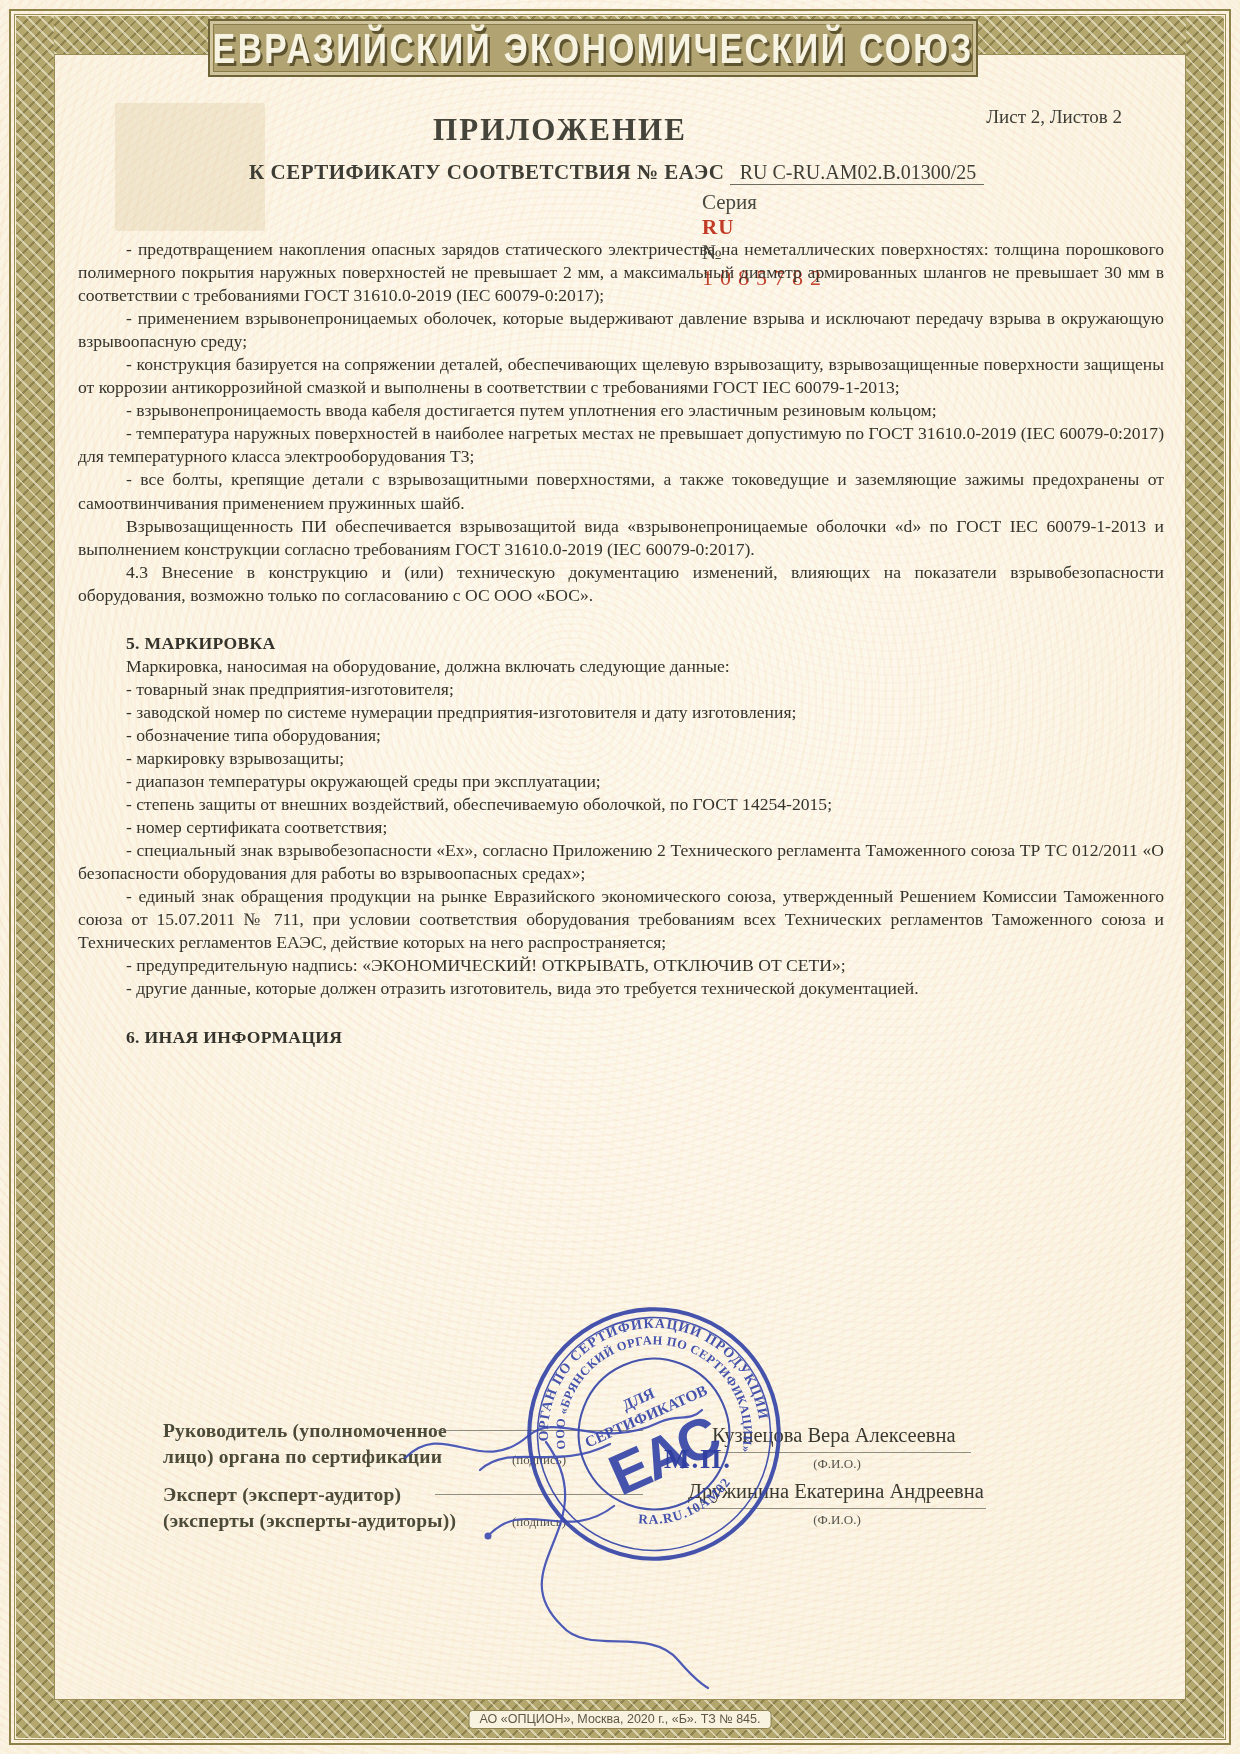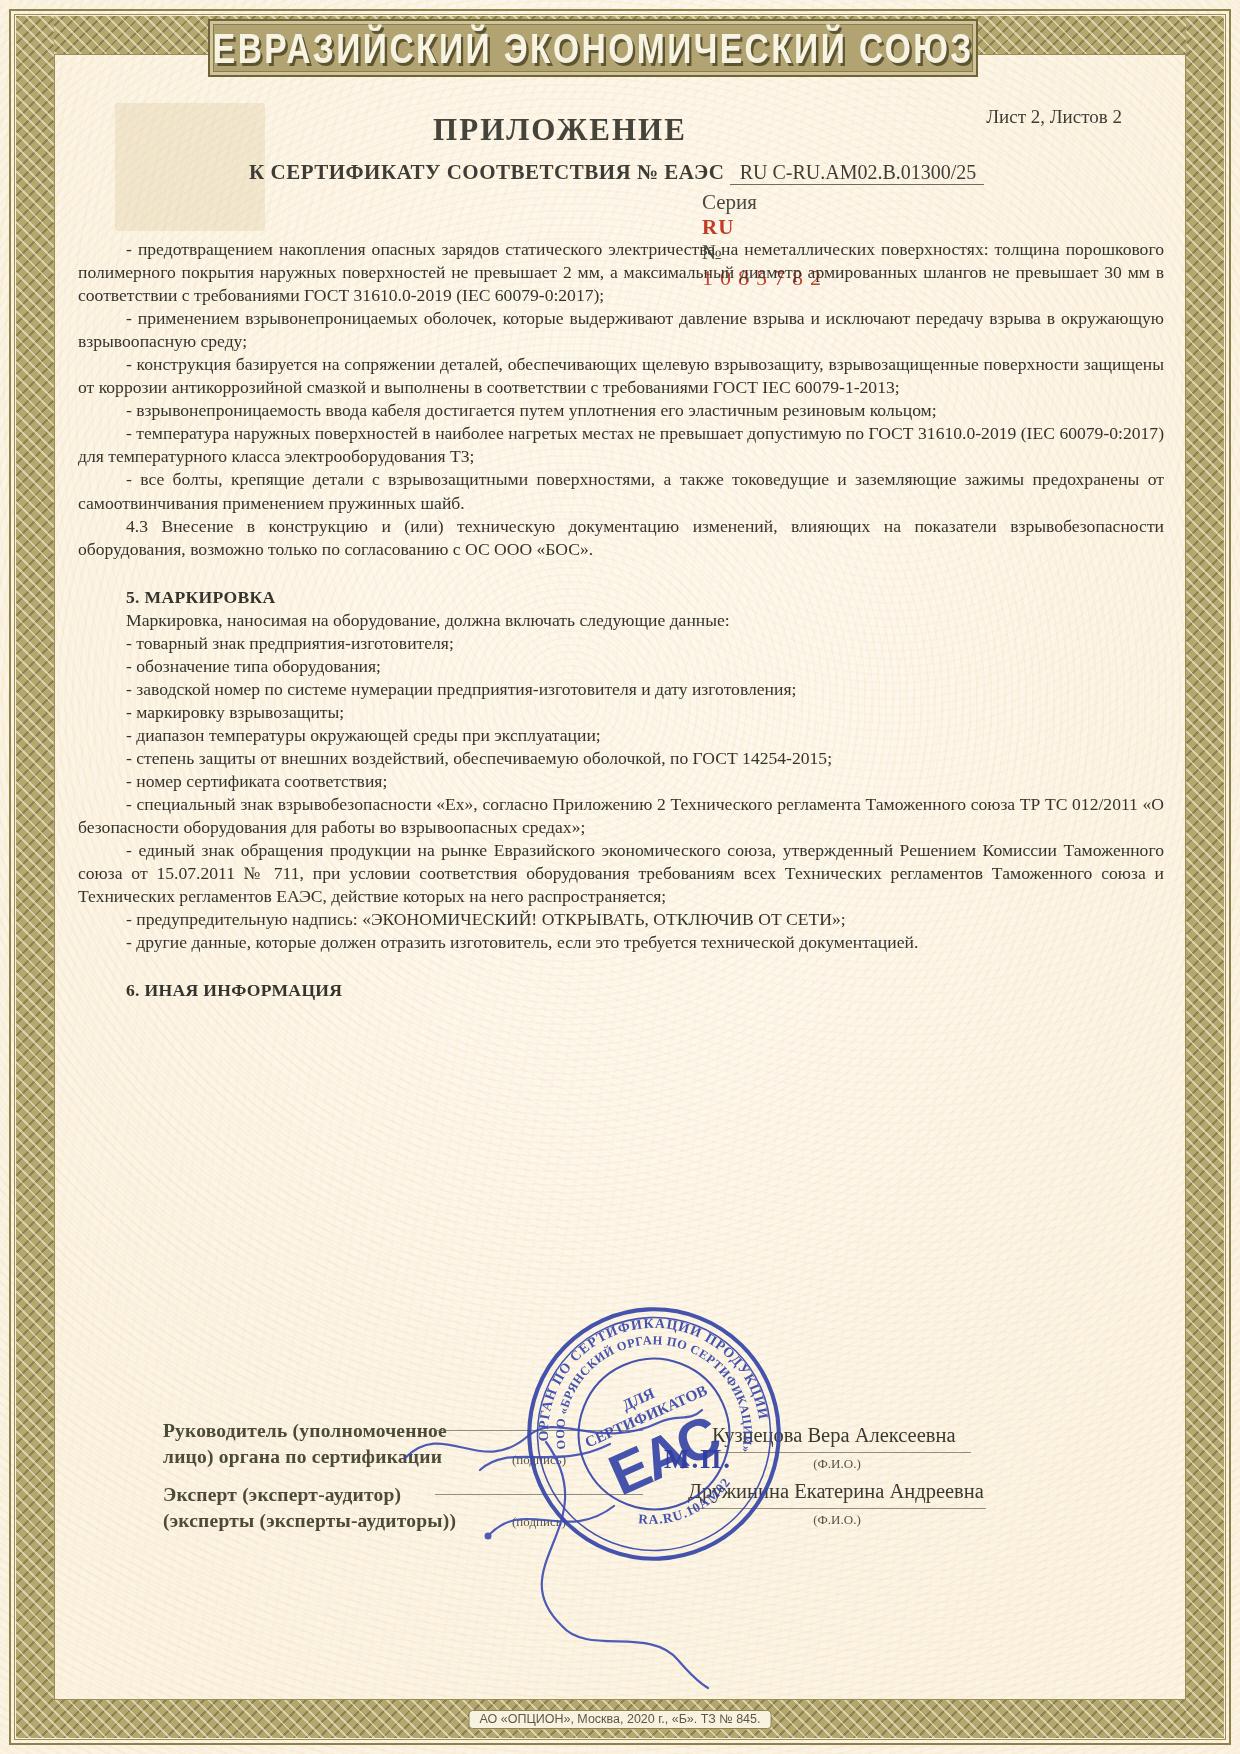--- a/index.html
+++ b/index.html
@@ -151,38 +151,39 @@
   <div class="doc-text">
 
     <div>
 
     <p>- предотвращением накопления опасных зарядов статического электричества на неметаллических поверхностях: толщина порошкового полимерного покрытия наружных поверхностей не превышает 2 мм, а максимальный диаметр армированных шлангов не превышает 30 мм в соответствии с требованиями ГОСТ 31610.0-2019 (IEC 60079-0:2017);</p>
         <p>- применением взрывонепроницаемых оболочек, которые выдерживают давление взрыва и исключают передачу взрыва в окружающую взрывоопасную среду;</p>
         <p>- конструкция базируется на сопряжении деталей, обеспечивающих щелевую взрывозащиту, взрывозащищенные поверхности защищены от коррозии антикоррозийной смазкой и выполнены в соответствии с требованиями ГОСТ IEC 60079-1-2013;</p>
         <p>- взрывонепроницаемость ввода кабеля достигается путем уплотнения его эластичным резиновым кольцом;</p>
         <p>- температура наружных поверхностей в наиболее нагретых местах не превышает допустимую по ГОСТ 31610.0-2019 (IEC 60079-0:2017) для температурного класса электрооборудования Т3;</p>
         <p>- все болты, крепящие детали с взрывозащитными поверхностями, а также токоведущие и заземляющие зажимы предохранены от самоотвинчивания применением пружинных шайб.</p>
+        <p>Взрывозащищенность ПИ обеспечивается взрывозащитой вида «взрывонепроницаемые оболочки «d» по ГОСТ IEC 60079-1-2013 и выполнением конструкции согласно требованиям ГОСТ 31610.0-2019 (IEC 60079-0:2017).</p>
         <p>4.3 Внесение в конструкцию и (или) техническую документацию изменений, влияющих на показатели взрывобезопасности оборудования, возможно только по согласованию с ОС ООО «БОС».</p>
       </div>
 
     <p class="sec-heading">5. МАРКИРОВКА</p>
     <p>Маркировка, наносимая на оборудование, должна включать следующие данные:</p>
     <div>
 
     <p>- товарный знак предприятия-изготовителя;</p>
+        <p>- заводской номер по системе нумерации предприятия-изготовителя и дату изготовления;</p>
         <p>- обозначение типа оборудования;</p>
-        <p>- заводской номер по системе нумерации предприятия-изготовителя и дату изготовления;</p>
         <p>- маркировку взрывозащиты;</p>
         <p>- диапазон температуры окружающей среды при эксплуатации;</p>
         <p>- степень защиты от внешних воздействий, обеспечиваемую оболочкой, по ГОСТ 14254-2015;</p>
         <p>- номер сертификата соответствия;</p>
         <p>- специальный знак взрывобезопасности «Ех», согласно Приложению 2 Технического регламента Таможенного союза ТР ТС 012/2011 «О безопасности оборудования для работы во взрывоопасных средах»;</p>
         <p>- единый знак обращения продукции на рынке Евразийского экономического союза, утвержденный Решением Комиссии Таможенного союза от 15.07.2011 № 711, при условии соответствия оборудования требованиям всех Технических регламентов Таможенного союза и Технических регламентов ЕАЭС, действие которых на него распространяется;</p>
         <p>- предупредительную надпись: «ЭКОНОМИЧЕСКИЙ! ОТКРЫВАТЬ, ОТКЛЮЧИВ ОТ СЕТИ»;</p>
-        <p>- другие данные, которые должен отразить изготовитель, если это требуется технической документацией.</p>
+        <p>- другие данные, которые должен отразить изготовитель, вида это требуется технической документацией.</p>
       </div>
 
     <p class="sec-heading">6. ИНАЯ ИНФОРМАЦИЯ</p>
   </div>
 
   <div class="sig-label" style="left:163px; top:1418px;">Руководитель (уполномоченное лицо) органа по сертификации</div>
   <div class="sig-line" style="left:435px; top:1430px; width:208px;"></div>
   <div class="sig-caption" style="left:435px; top:1452px; width:208px;">(подпись)</div>
 
   <div class="sig-label" style="left:163px; top:1482px;">Эксперт (эксперт-аудитор) (эксперты (эксперты-аудиторы))</div>

